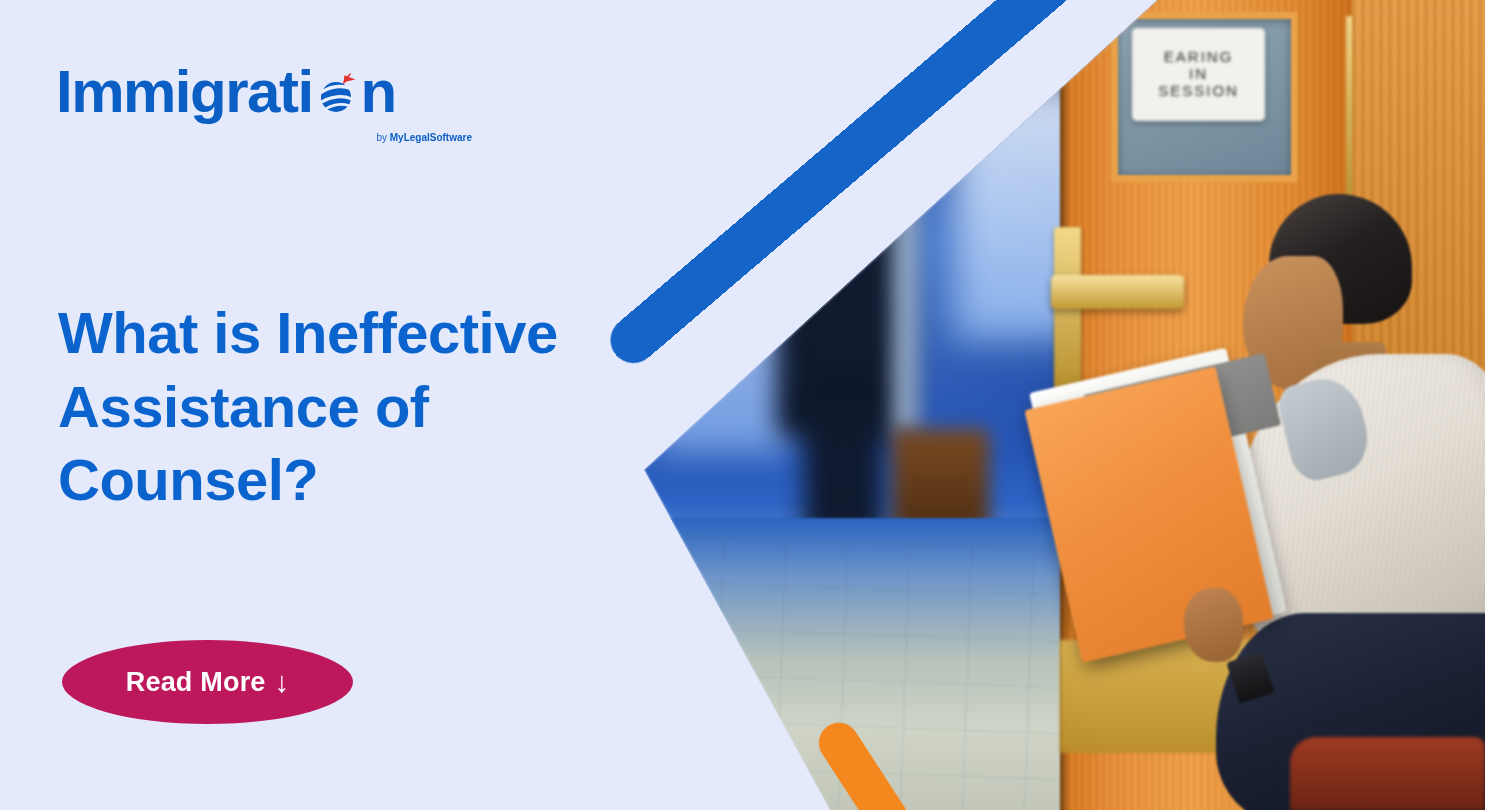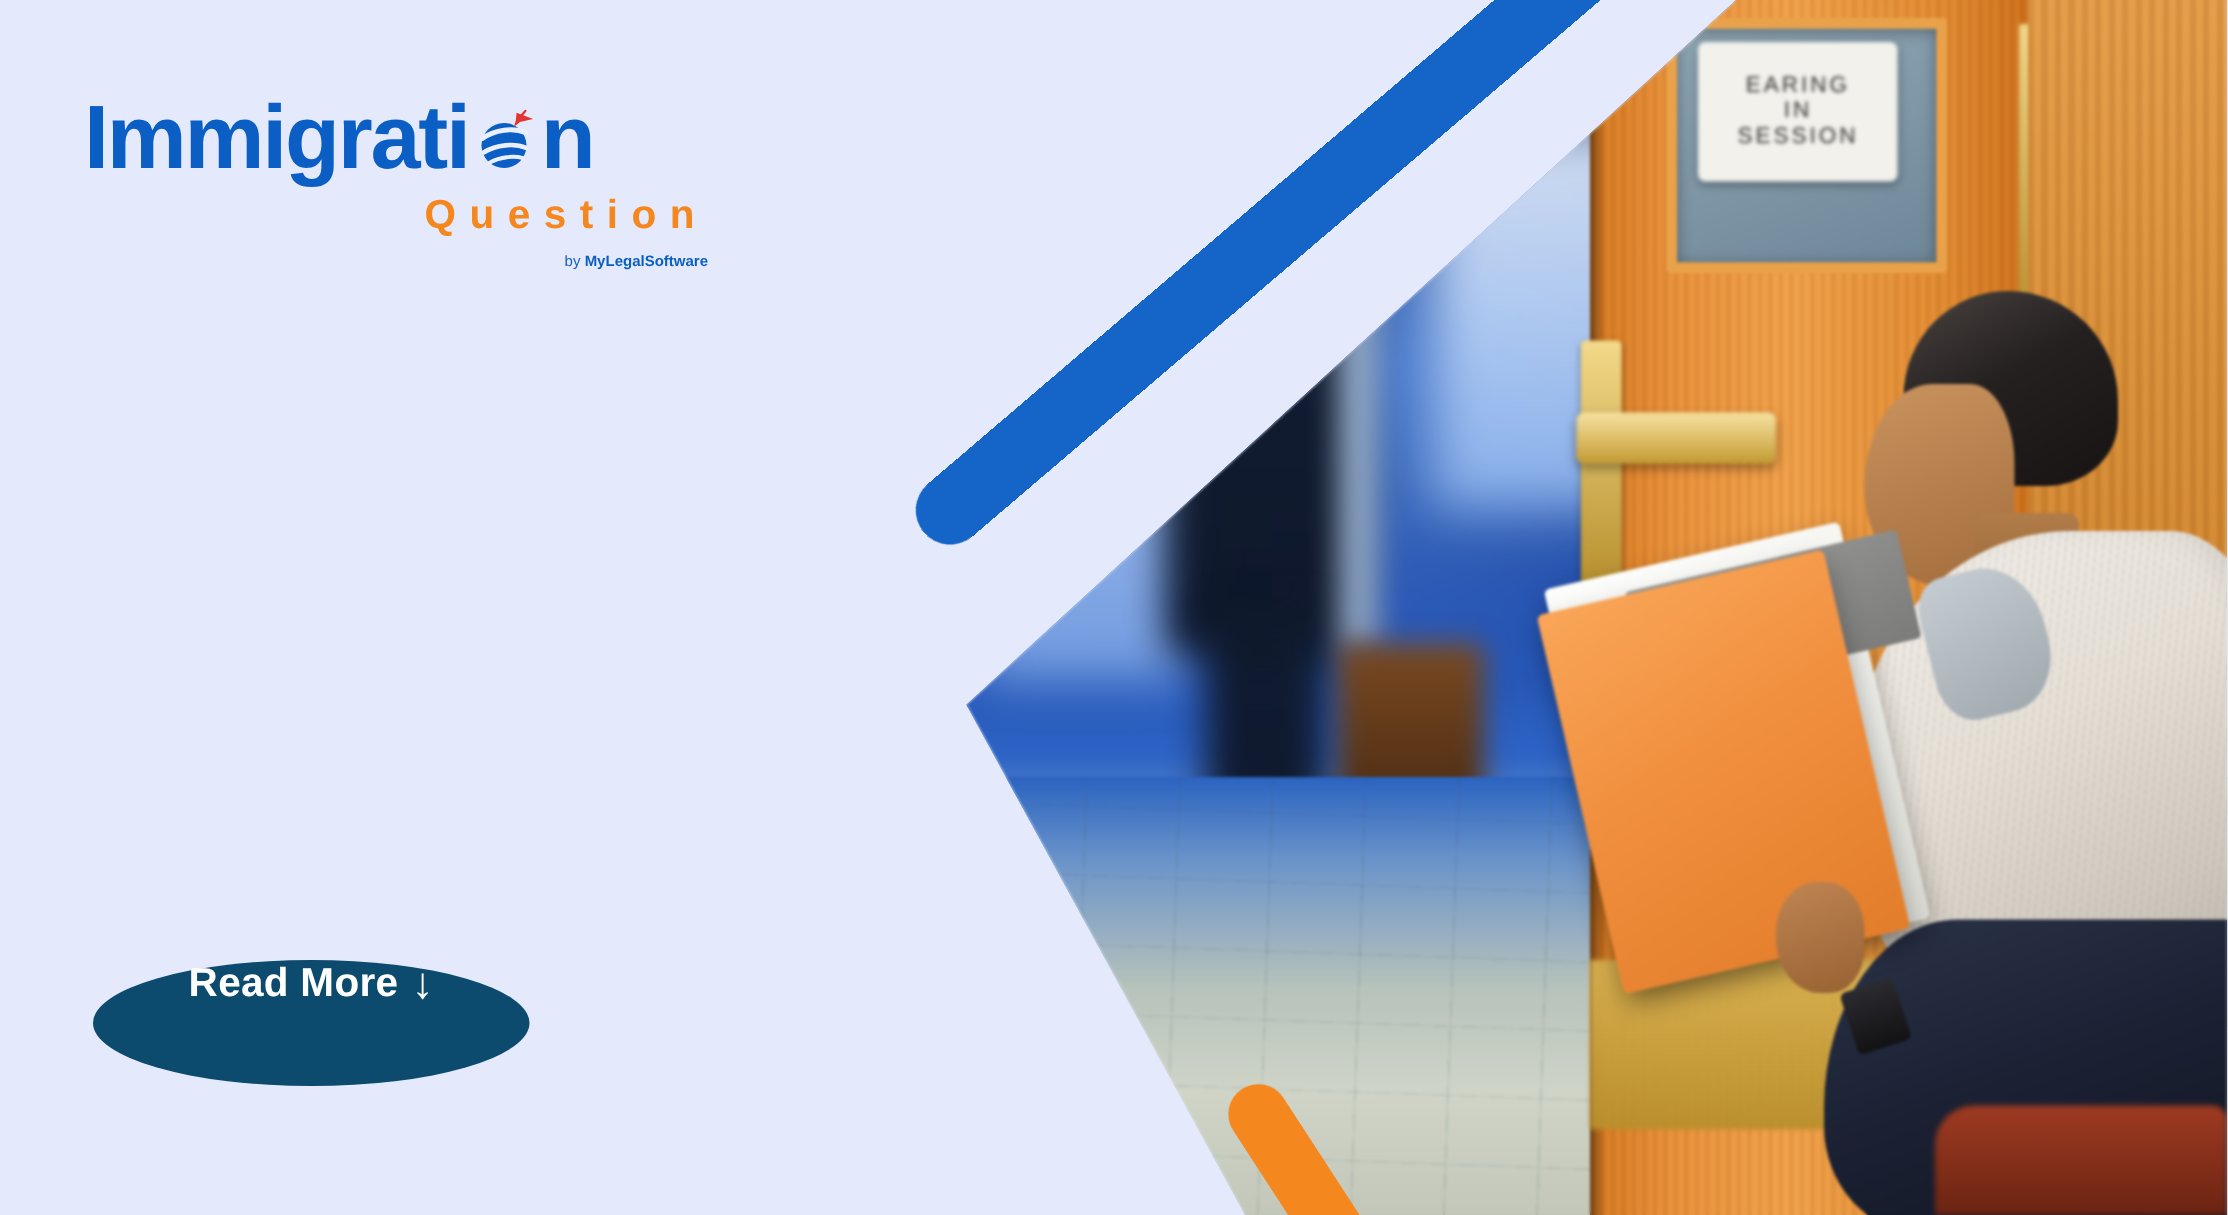--- a/index.html
+++ b/index.html
@@ -295,28 +295,28 @@
     width:600px;
     font-size:58px; font-weight:bold;
     line-height:1.27;
     color:#0B63CE;
     letter-spacing:-0.5px;
   }
 
   #cta-button {
     position:absolute; left:62px; top:640px;
     width:291px; height:84px;
-    background:#0c4a6e;
+    background:#be185d;
     border:none; border-radius:50%;
     color:#ffffff;
     font-family:"Liberation Sans", sans-serif;
     font-size:27px; font-weight:bold;
     letter-spacing:.2px;
     cursor:pointer;
-    display:flex; align-items:flex-start; justify-content:center;
+    display:flex; align-items:center; justify-content:center;
     gap:9px;
   }
   #cta-arrow { font-size:29px; font-weight:normal; }
 </style>
 </head>
 <body>
 
 <div id="card">
 
   <div id="photo-panel">
@@ -376,27 +376,31 @@
         <svg width="46" height="46" viewBox="0 0 46 46" aria-hidden="true">
           <circle cx="22" cy="26" r="15" fill="#0B5FC4"></circle>
           <path d="M7.6 21.2 C16 15.4 28 13.8 36.6 17.4" stroke="#E9EFFC" stroke-width="3.4" fill="none" stroke-linecap="round"></path>
           <path d="M8.4 30.6 C17 25.4 29 24.2 36.8 27.6" stroke="#E9EFFC" stroke-width="3.1" fill="none" stroke-linecap="round"></path>
           <path d="M12.4 37.4 C19.6 33.6 28.4 32.6 34.6 34.4" stroke="#E9EFFC" stroke-width="2.6" fill="none" stroke-linecap="round"></path>
           <path d="M30.4 4.2 L41.4 8.4 L32.6 10.4 L28.6 13.6 L29.8 9.6 Z" fill="#E3342F"></path>
           <path d="M33.6 6.0 L36.2 3.0" stroke="#E3342F" stroke-width="1.6" stroke-linecap="round"></path>
         </svg>
       </span><span>n</span></div>
 
-    <div id="logo-question">Question</div>
 
     <div id="logo-byline">
       <span class="by">by</span>
       <span class="brand">MyLegalSoftware</span>
     </div>
   </div>
 
+  <h1 id="headline">
+    <span>What is Ineffective</span><br>
+    <span>Assistance of</span><br>
+    <span>Counsel?</span>
+  </h1>
 
   <button id="cta-button">
     <span>Read More</span>
     <span id="cta-arrow">↓</span>
   </button>
 
 </div>
 
 </body></html>

